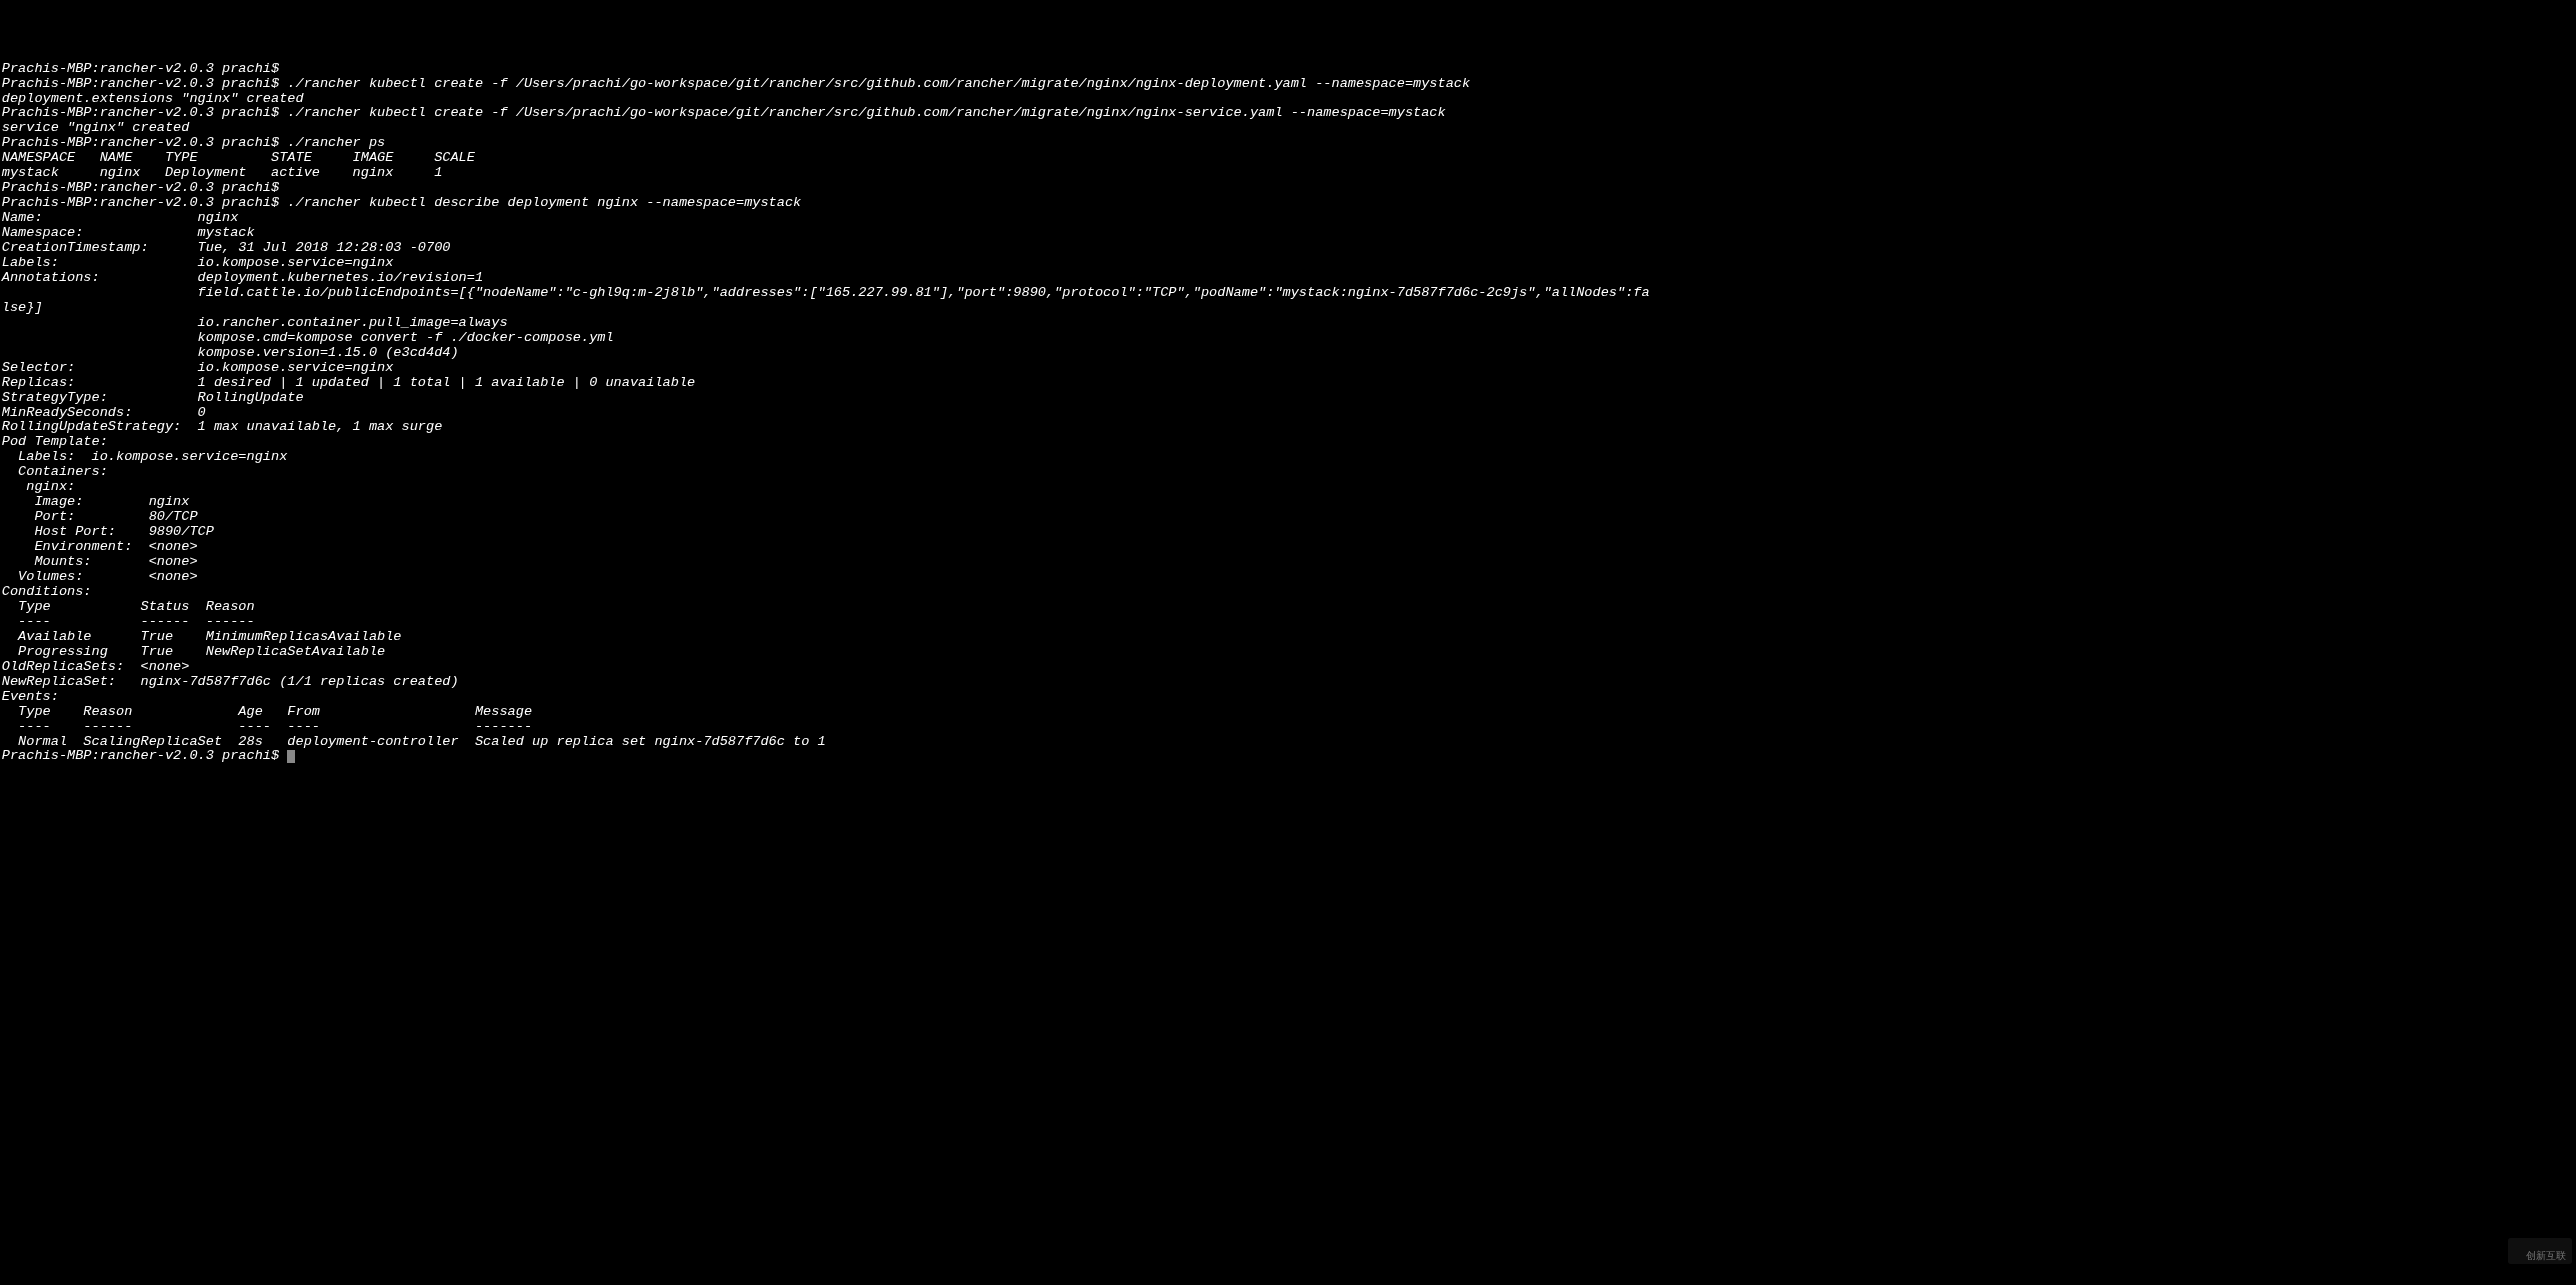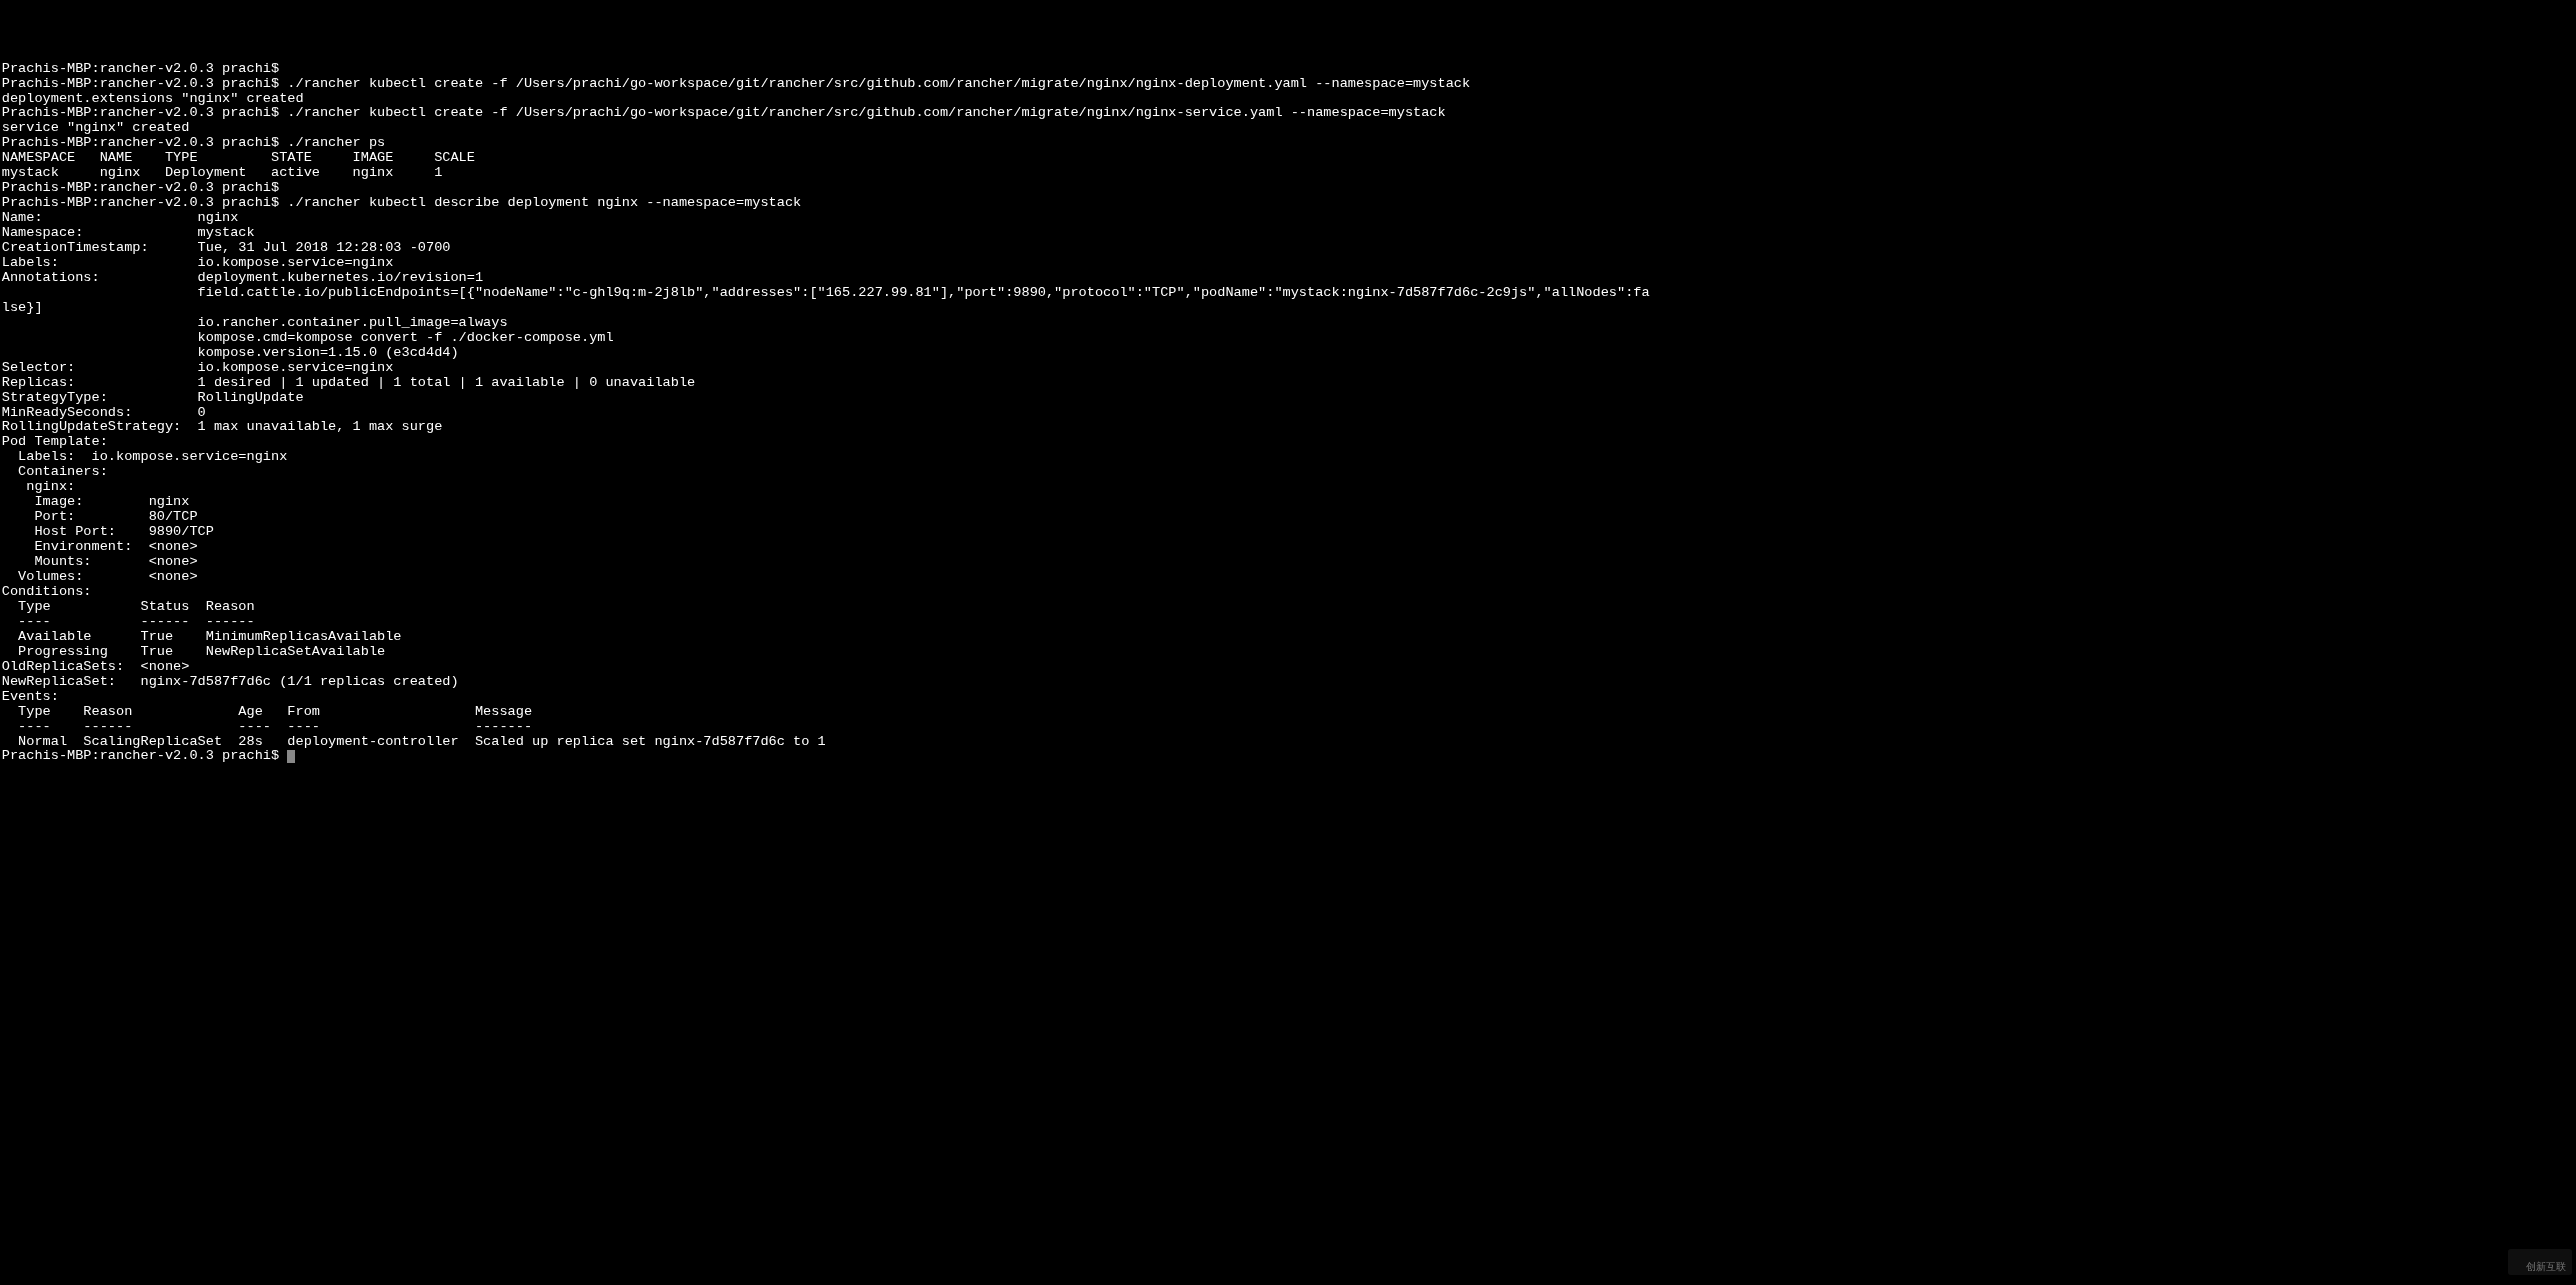--- a/index.html
+++ b/index.html
@@ -12,31 +12,32 @@
       color: #ffffff;
       font-family: Menlo, Monaco, 'Courier New', monospace;
       font-size: 13.6px;
       line-height: 1.1;
       padding: 1.8px;
       white-space: pre;
       overflow-x: auto;
     }
     .terminal {
       white-space: pre;
+      font-style: italic;
     }
     .cursor {
       display: inline-block;
       width: 7.3px;
       height: 13.6px;
       background-color: #888888;
       vertical-align: text-bottom;
     }
     .watermark {
       position: fixed;
-      bottom: 10px;
+      bottom: 21px;
       right: 4.5px;
       font-size: 10px;
       color: #777;
       background: rgba(50,50,50,0.3);
       padding: 1.8px 5.5px;
       border-radius: 2.7px;
     }
   </style>
 </head>
 <body>

